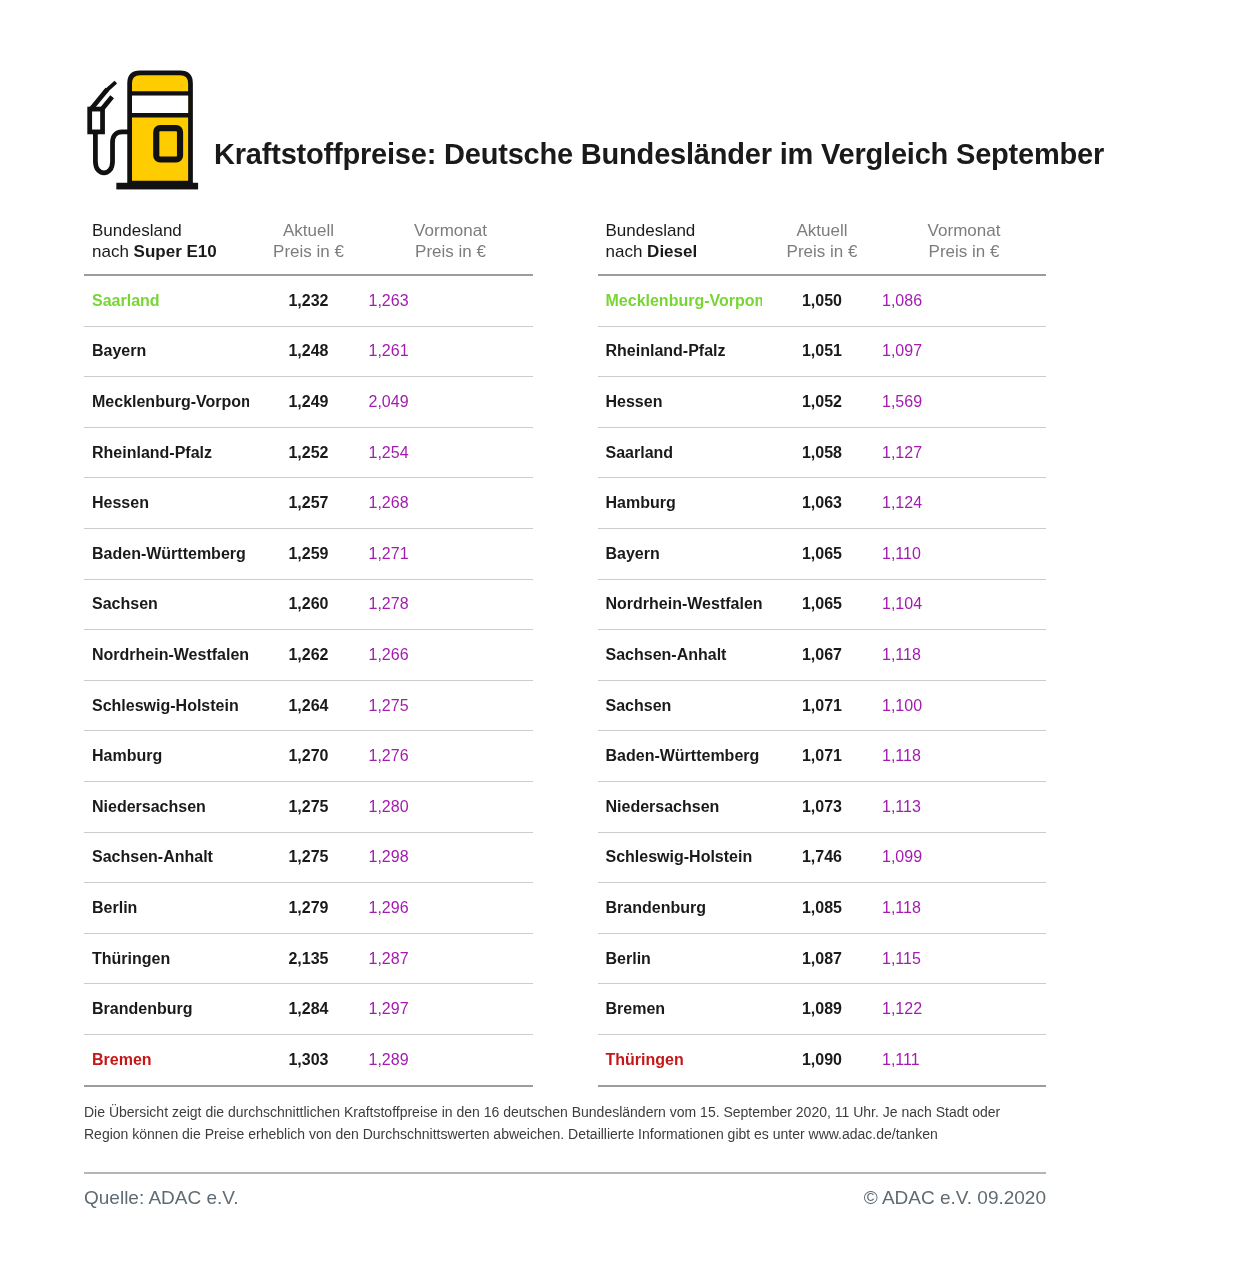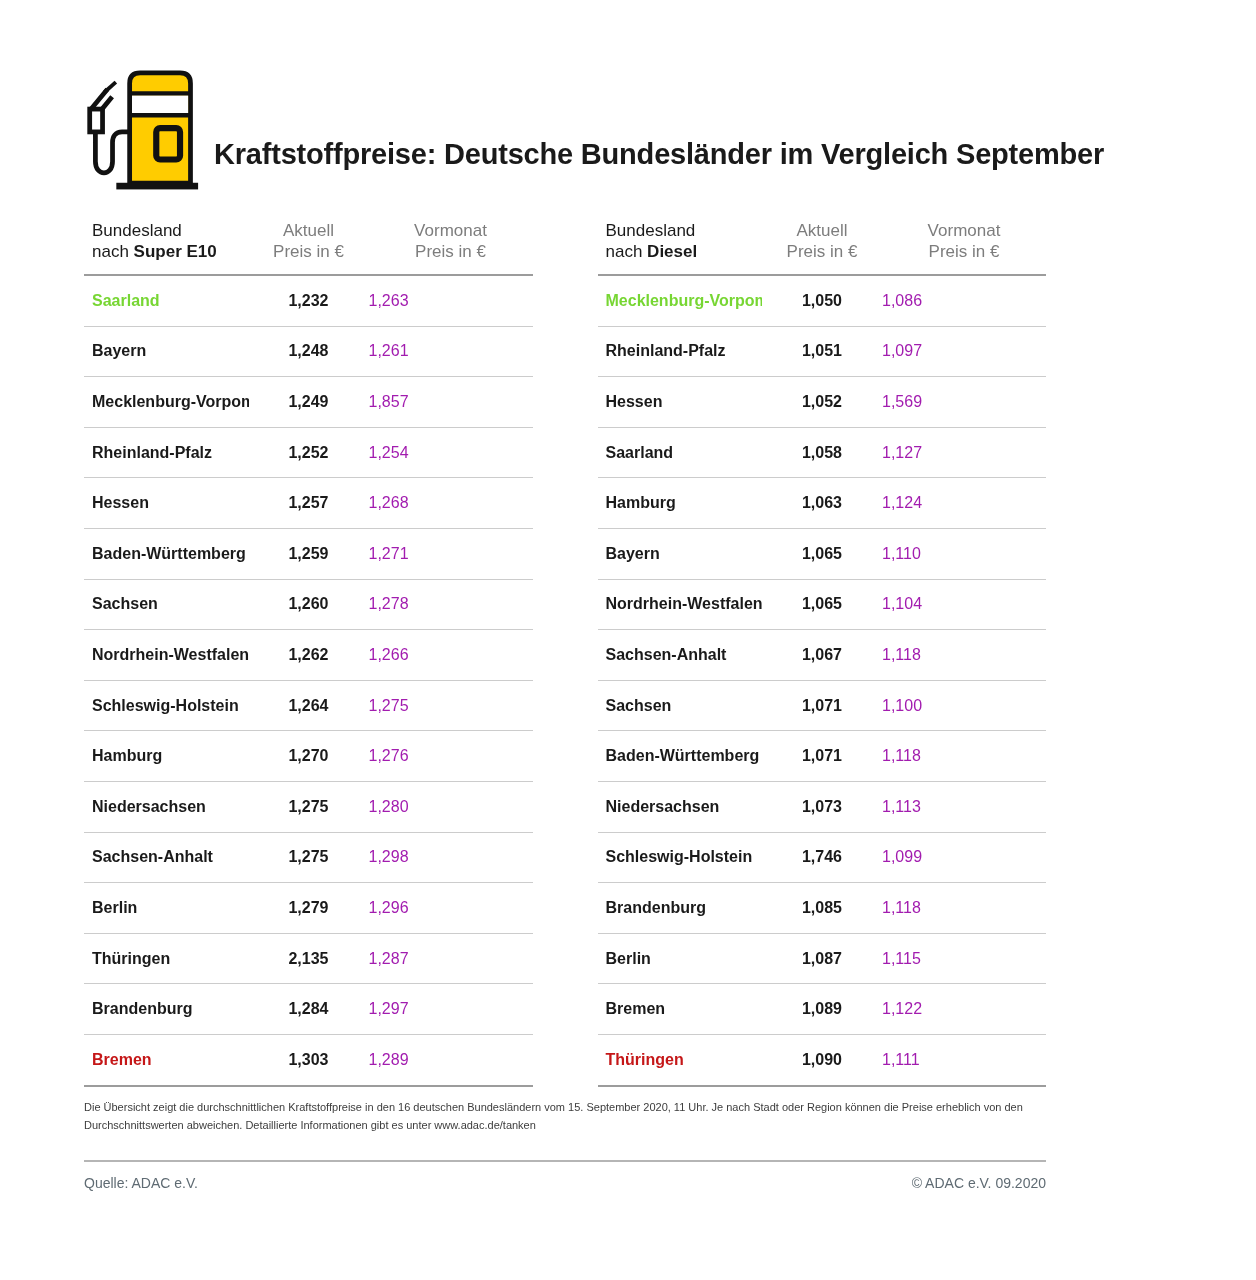--- a/index.html
+++ b/index.html
@@ -38,27 +38,27 @@
     height: 49.6px; border-bottom: 1px solid var(--rule-light); font-size: 16px;
   }
   .rows .row:last-child { border-bottom: 2px solid var(--rule-dark); }
   .cell.state { font-weight: bold; padding-left: 8px; color: var(--ink);
     white-space: nowrap; overflow: hidden; }
   .cell.state.green { color: var(--green); }
   .cell.state.red { color: var(--red); }
   .cell.current { font-weight: bold; text-align: center; color: var(--ink); }
   .cell.previous { color: #a21caf; font-weight: normal; }
   .footnote {
-    max-width: 1015px; font-size: 11px; line-height: 1.64;
+    max-width: 1015px; font-size: 14px; line-height: 1.64;
     color: #3d3d3d;
   }
   .footer {
     margin-top: 26px; border-top: 2px solid #b5b5b5; padding-top: 13px;
     display: flex; justify-content: space-between; align-items: baseline;
-    font-size: 14px; color: #5f6b73;
+    font-size: 19px; color: #5f6b73;
   }
 </style>
 </head>
 <body>
 
 <div class="page">
 
   <div class="header">
     <span class="pump-icon">
       <svg width="116" height="130" viewBox="0 0 122 136" xmlns="http://www.w3.org/2000/svg" aria-hidden="true">
@@ -110,21 +110,21 @@
             <span class="cell previous">1,263</span>
           </div>
           <div class="row">
             <span class="cell state">Bayern</span>
             <span class="cell current">1,248</span>
             <span class="cell previous">1,261</span>
           </div>
           <div class="row">
             <span class="cell state">Mecklenburg-Vorpommern</span>
             <span class="cell current">1,249</span>
-            <span class="cell previous">1,857</span>
+            <span class="cell previous">2,049</span>
           </div>
           <div class="row">
             <span class="cell state">Rheinland-Pfalz</span>
             <span class="cell current">1,252</span>
             <span class="cell previous">1,254</span>
           </div>
           <div class="row">
             <span class="cell state">Hessen</span>
             <span class="cell current">1,257</span>
             <span class="cell previous">1,268</span>

